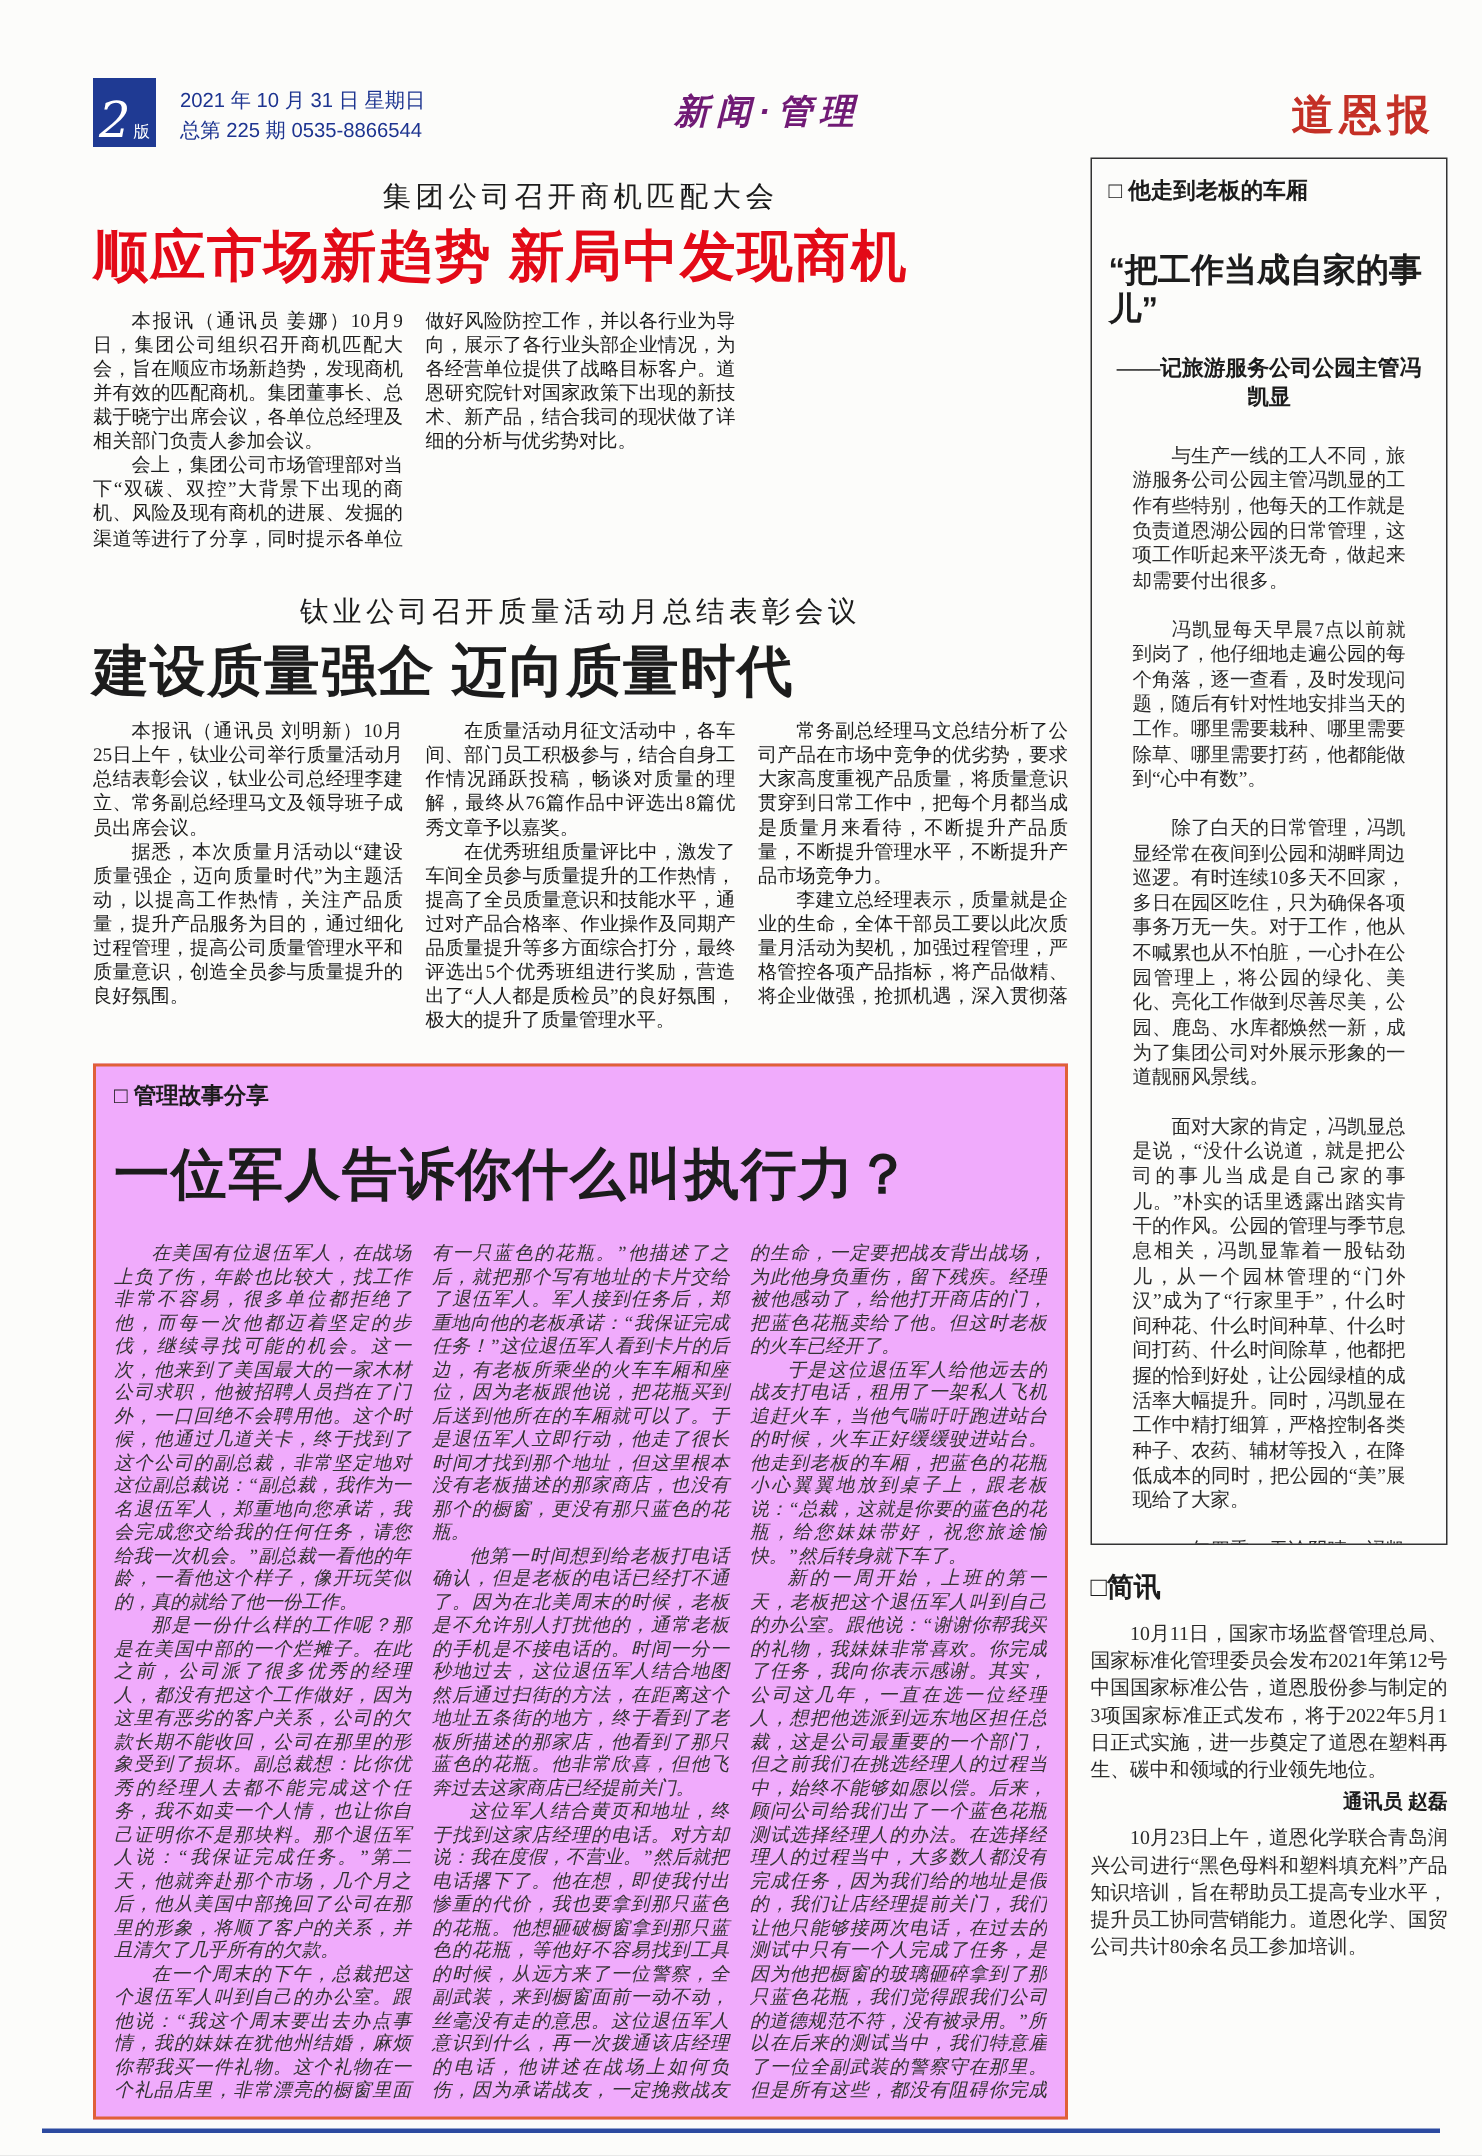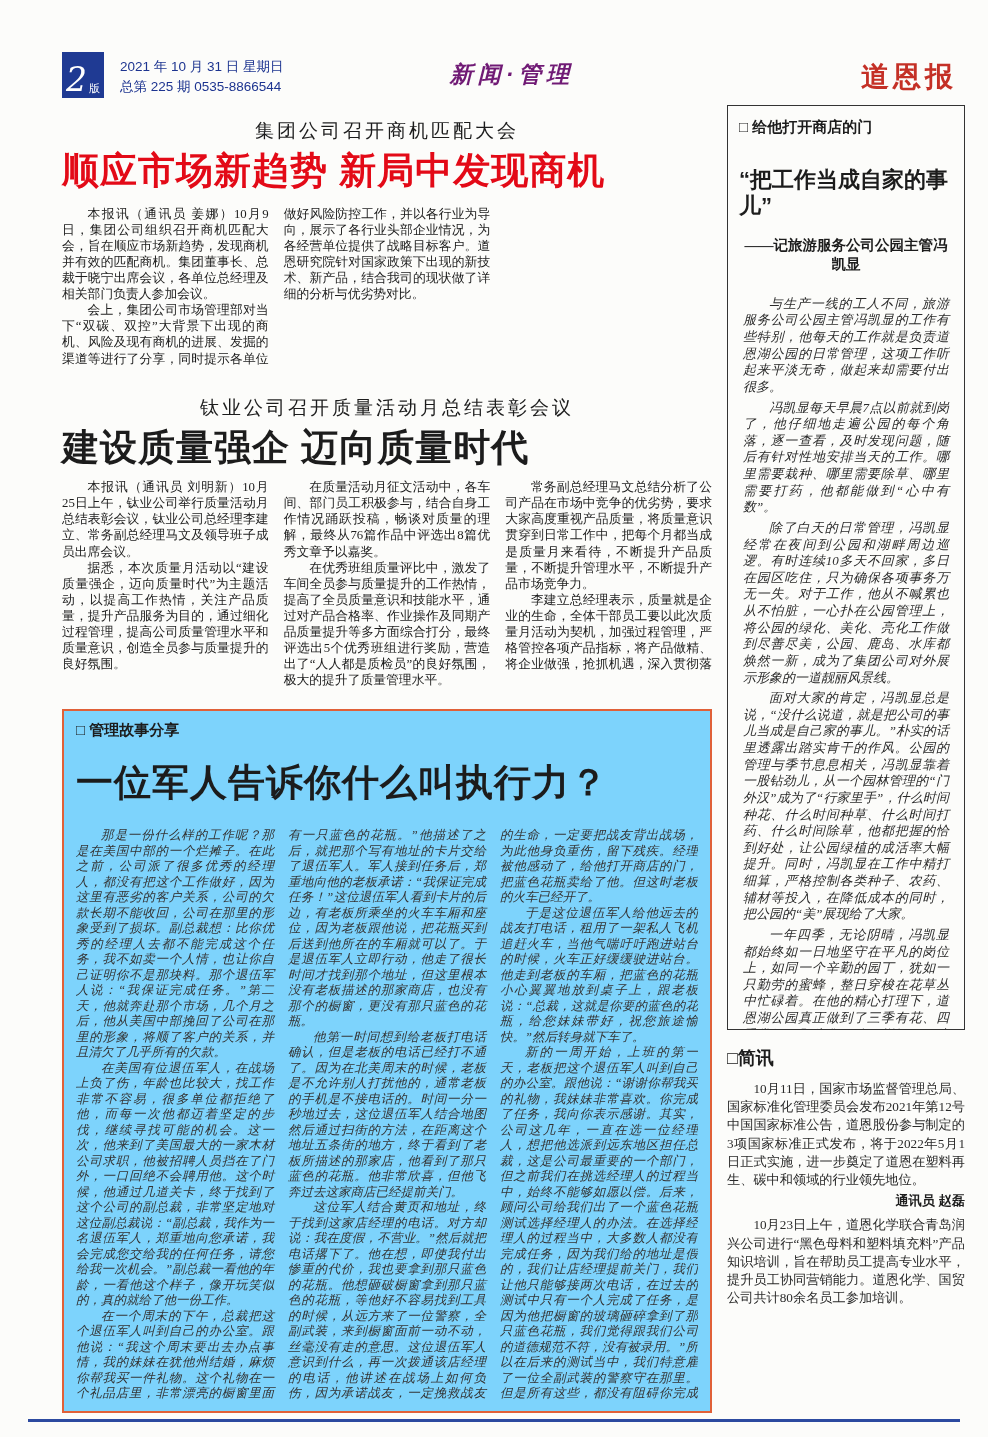--- a/index.html
+++ b/index.html
@@ -39,21 +39,21 @@
   .body3 {
     column-count:3; column-gap:15px; column-fill:auto;
     text-align:justify; font-size:12.8px; line-height:1.26; overflow:hidden;
   }
   .body3 p { margin:0; text-indent:2em; }
   .art1-body { height:172px; margin-top:13px; }
   .art2 { margin-top:17px; }
   .art2-body { height:212px; margin-top:10px; }
   
   .story-box {
-    margin-top:18px; border:2px solid #e06038; background:#7dd3fc;
+    margin-top:18px; border:2px solid #e06038; background:#f0abfc;
     padding:10px 12px 12px; height:704px; box-sizing:border-box; overflow:hidden;
   }
   .box-label { font-family:"Liberation Sans","DejaVu Sans",sans-serif; font-weight:bold; font-size:15px; margin:0; }
   .story-title {
     text-align:left; font-weight:bold; font-size:37px; margin:18px 0 20px;
     font-family:"Liberation Sans","DejaVu Sans",sans-serif; letter-spacing:1px;
   }
   .story-body {
     column-count:3; column-gap:14px; column-fill:auto; height:578px;
     font-size:12.5px; line-height:1.24; text-align:justify;
@@ -65,21 +65,21 @@
   .feature-box {
     border:1.5px solid #333; padding:12px 11px 10px; height:925px;
     box-sizing:border-box; overflow:hidden; background:#fcfcfa;
   }
   .feature-title {
     text-align:left; font-weight:bold; font-size:22px; margin:30px 0 0;
     font-family:"Liberation Sans","DejaVu Sans",sans-serif; letter-spacing:0px; line-height:1.2;
   }
   .feature-subtitle { text-align:center; font-weight:bold; font-size:14.5px; margin:16px 0 22px; }
   .feature-body { font-size:13px; line-height:1.28; text-align:justify; color:#2a2a2a; }
-  .feature-body p { margin:4px; text-indent:2em;font-style:italic; }
+  .feature-body p { margin:16px; text-indent:2em; }
   .briefs { margin-top:16px; }
   .briefs-label { font-weight:bold; font-size:18px; margin:0 0 10px; font-family:"Liberation Sans","DejaVu Sans",sans-serif; }
   .brief-text { font-size:13.2px; line-height:1.38; text-align:justify; text-indent:2em; margin:0; color:#2a2a2a; }
   .brief-byline {
     text-align:right; font-weight:bold; font-size:13.2px; margin:3px 0 6px;
     font-family:"Liberation Sans","DejaVu Sans",sans-serif;
   }
   
   .bottom-rule { position:absolute; left:28px; top:1419px; width:932px; height:3px; background:#2c4aa0; }
 </style>
@@ -122,36 +122,36 @@
           <p>在优秀班组质量评比中，激发了车间全员参与质量提升的工作热情，提高了全员质量意识和技能水平，通过对产品合格率、作业操作及同期产品质量提升等多方面综合打分，最终评选出5个优秀班组进行奖励，营造出了“人人都是质检员”的良好氛围，极大的提升了质量管理水平。</p>
           <p>常务副总经理马文总结分析了公司产品在市场中竞争的优劣势，要求大家高度重视产品质量，将质量意识贯穿到日常工作中，把每个月都当成是质量月来看待，不断提升产品质量，不断提升管理水平，不断提升产品市场竞争力。</p>
           <p>李建立总经理表示，质量就是企业的生命，全体干部员工要以此次质量月活动为契机，加强过程管理，严格管控各项产品指标，将产品做精、将企业做强，抢抓机遇，深入贯彻落实“产品为根、以人为本、科技引领、客户至上”的经营理念。</p>
         </div>
     </div>
 
     <div class="story-box">
       <p class="box-label">□ 管理故事分享</p>
       <h1 class="story-title">一位军人告诉你什么叫执行力？</h1>
       <div class="story-body">
-        <p>那是一份什么样的工作呢？那是在美国中部的一个烂摊子。在此之前，公司派了很多优秀的经理人，都没有把这个工作做好，因为这里有恶劣的客户关系，公司的欠款长期不能收回，公司在那里的形象受到了损坏。副总裁想：比你优秀的经理人去都不能完成这个任务，我不如卖一个人情，也让你自己证明你不是那块料。那个退伍军人说：“我保证完成任务。”第二天，他就奔赴那个市场，几个月之后，他从美国中部挽回了公司在那里的形象，将顺了客户的关系，并且清欠了几乎所有的欠款。</p>
-          <p>在美国有位退伍军人，在战场上负了伤，年龄也比较大，找工作非常不容易，很多单位都拒绝了他，而每一次他都迈着坚定的步伐，继续寻找可能的机会。这一次，他来到了美国最大的一家木材公司求职，他被招聘人员挡在了门外，一口回绝不会聘用他。这个时候，他通过几道关卡，终于找到了这个公司的副总裁，非常坚定地对这位副总裁说：“副总裁，我作为一名退伍军人，郑重地向您承诺，我会完成您交给我的任何任务，请您给我一次机会。”副总裁一看他的年龄，一看他这个样子，像开玩笑似的，真的就给了他一份工作。</p>
+        <p>在美国有位退伍军人，在战场上负了伤，年龄也比较大，找工作非常不容易，很多单位都拒绝了他，而每一次他都迈着坚定的步伐，继续寻找可能的机会。这一次，他来到了美国最大的一家木材公司求职，他被招聘人员挡在了门外，一口回绝不会聘用他。这个时候，他通过几道关卡，终于找到了这个公司的副总裁，非常坚定地对这位副总裁说：“副总裁，我作为一名退伍军人，郑重地向您承诺，我会完成您交给我的任何任务，请您给我一次机会。”副总裁一看他的年龄，一看他这个样子，像开玩笑似的，真的就给了他一份工作。</p>
+          <p>那是一份什么样的工作呢？那是在美国中部的一个烂摊子。在此之前，公司派了很多优秀的经理人，都没有把这个工作做好，因为这里有恶劣的客户关系，公司的欠款长期不能收回，公司在那里的形象受到了损坏。副总裁想：比你优秀的经理人去都不能完成这个任务，我不如卖一个人情，也让你自己证明你不是那块料。那个退伍军人说：“我保证完成任务。”第二天，他就奔赴那个市场，几个月之后，他从美国中部挽回了公司在那里的形象，将顺了客户的关系，并且清欠了几乎所有的欠款。</p>
           <p>在一个周末的下午，总裁把这个退伍军人叫到自己的办公室。跟他说：“我这个周末要出去办点事情，我的妹妹在犹他州结婚，麻烦你帮我买一件礼物。这个礼物在一个礼品店里，非常漂亮的橱窗里面有一只蓝色的花瓶。”他描述了之后，就把那个写有地址的卡片交给了退伍军人。军人接到任务后，郑重地向他的老板承诺：“我保证完成任务！”这位退伍军人看到卡片的后边，有老板所乘坐的火车车厢和座位，因为老板跟他说，把花瓶买到后送到他所在的车厢就可以了。于是退伍军人立即行动，他走了很长时间才找到那个地址，但这里根本没有老板描述的那家商店，也没有那个的橱窗，更没有那只蓝色的花瓶。</p>
           <p>他第一时间想到给老板打电话确认，但是老板的电话已经打不通了。因为在北美周末的时候，老板是不允许别人打扰他的，通常老板的手机是不接电话的。时间一分一秒地过去，这位退伍军人结合地图然后通过扫街的方法，在距离这个地址五条街的地方，终于看到了老板所描述的那家店，他看到了那只蓝色的花瓶。他非常欣喜，但他飞奔过去这家商店已经提前关门。</p>
           <p>这位军人结合黄页和地址，终于找到这家店经理的电话。对方却说：我在度假，不营业。”然后就把电话撂下了。他在想，即使我付出惨重的代价，我也要拿到那只蓝色的花瓶。他想砸破橱窗拿到那只蓝色的花瓶，等他好不容易找到工具的时候，从远方来了一位警察，全副武装，来到橱窗面前一动不动，丝毫没有走的意思。这位退伍军人意识到什么，再一次拨通该店经理的电话，他讲述在战场上如何负伤，因为承诺战友，一定挽救战友的生命，一定要把战友背出战场，为此他身负重伤，留下残疾。经理被他感动了，给他打开商店的门，把蓝色花瓶卖给了他。但这时老板的火车已经开了。</p>
           <p>于是这位退伍军人给他远去的战友打电话，租用了一架私人飞机追赶火车，当他气喘吁吁跑进站台的时候，火车正好缓缓驶进站台。他走到老板的车厢，把蓝色的花瓶小心翼翼地放到桌子上，跟老板说：“总裁，这就是你要的蓝色的花瓶，给您妹妹带好，祝您旅途愉快。”然后转身就下车了。</p>
           <p>新的一周开始，上班的第一天，老板把这个退伍军人叫到自己的办公室。跟他说：“谢谢你帮我买的礼物，我妹妹非常喜欢。你完成了任务，我向你表示感谢。其实，公司这几年，一直在选一位经理人，想把他选派到远东地区担任总裁，这是公司最重要的一个部门，但之前我们在挑选经理人的过程当中，始终不能够如愿以偿。后来，顾问公司给我们出了一个蓝色花瓶测试选择经理人的办法。在选择经理人的过程当中，大多数人都没有完成任务，因为我们给的地址是假的，我们让店经理提前关门，我们让他只能够接两次电话，在过去的测试中只有一个人完成了任务，是因为他把橱窗的玻璃砸碎拿到了那只蓝色花瓶，我们觉得跟我们公司的道德规范不符，没有被录用。”所以在后来的测试当中，我们特意雇了一位全副武装的警察守在那里。但是所有这些，都没有阻碍你完成任务的决心。你出色地完成了任务，现在我代表董事会正式任命你为本公司远东地区的总裁……</p>
       </div>
     </div>
 
   </div>
 
   <div class="sidebar">
 
     <div class="feature-box">
-      <p class="box-label">□ 给他打开商店的门</p>
+      <p class="box-label">□ 他走到老板的车厢</p>
       <h2 class="feature-title">“把工作当成自家的事儿”</h2>
       <p class="feature-subtitle">——记旅游服务公司公园主管冯凯显</p>
       <div class="feature-body">
           <p>与生产一线的工人不同，旅游服务公司公园主管冯凯显的工作有些特别，他每天的工作就是负责道恩湖公园的日常管理，这项工作听起来平淡无奇，做起来却需要付出很多。</p>
           <p>冯凯显每天早晨7点以前就到岗了，他仔细地走遍公园的每个角落，逐一查看，及时发现问题，随后有针对性地安排当天的工作。哪里需要栽种、哪里需要除草、哪里需要打药，他都能做到“心中有数”。</p>
           <p>除了白天的日常管理，冯凯显经常在夜间到公园和湖畔周边巡逻。有时连续10多天不回家，多日在园区吃住，只为确保各项事务万无一失。对于工作，他从不喊累也从不怕脏，一心扑在公园管理上，将公园的绿化、美化、亮化工作做到尽善尽美，公园、鹿岛、水库都焕然一新，成为了集团公司对外展示形象的一道靓丽风景线。</p>
           <p>面对大家的肯定，冯凯显总是说，“没什么说道，就是把公司的事儿当成是自己家的事儿。”朴实的话里透露出踏实肯干的作风。公园的管理与季节息息相关，冯凯显靠着一股钻劲儿，从一个园林管理的“门外汉”成为了“行家里手”，什么时间种花、什么时间种草、什么时间打药、什么时间除草，他都把握的恰到好处，让公园绿植的成活率大幅提升。同时，冯凯显在工作中精打细算，严格控制各类种子、农药、辅材等投入，在降低成本的同时，把公园的“美”展现给了大家。</p>
           <p>一年四季，无论阴晴，冯凯显都始终如一日地坚守在平凡的岗位上，如同一个辛勤的园丁，犹如一只勤劳的蜜蜂，整日穿梭在花草丛中忙碌着。在他的精心打理下，道恩湖公园真正做到了三季有花、四季常绿，既为集团公司增添了一张对外宣传的“名片”，也为周边居民提供了休闲散步的好去处。</p>
         </div>
 

